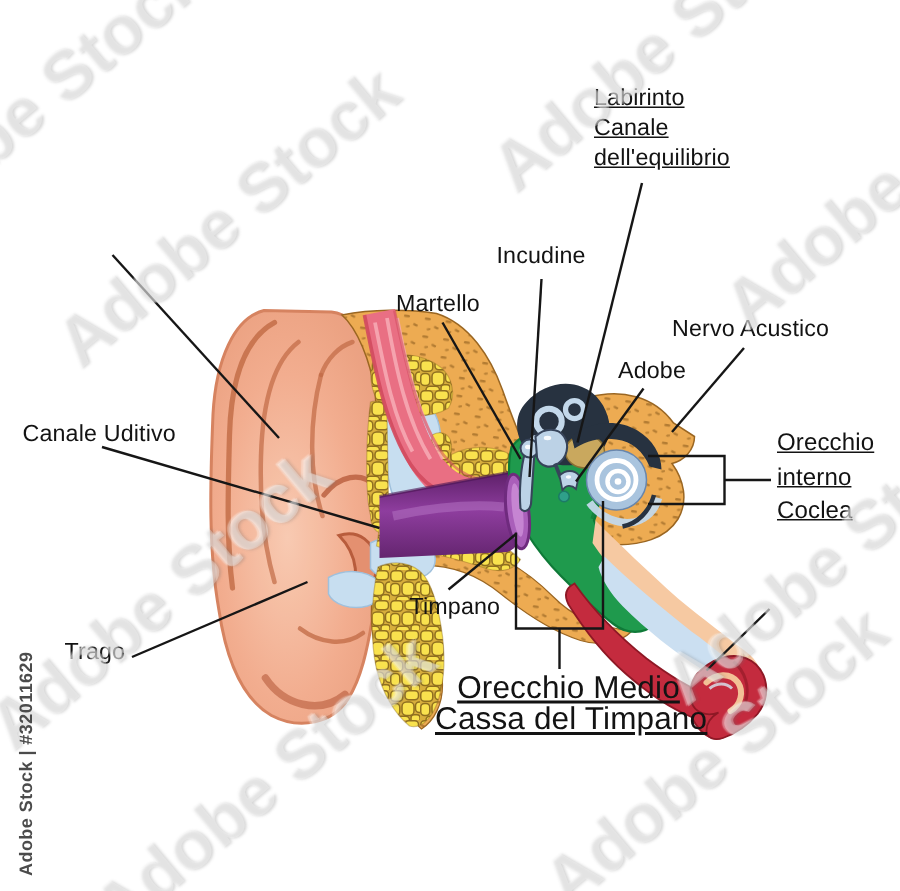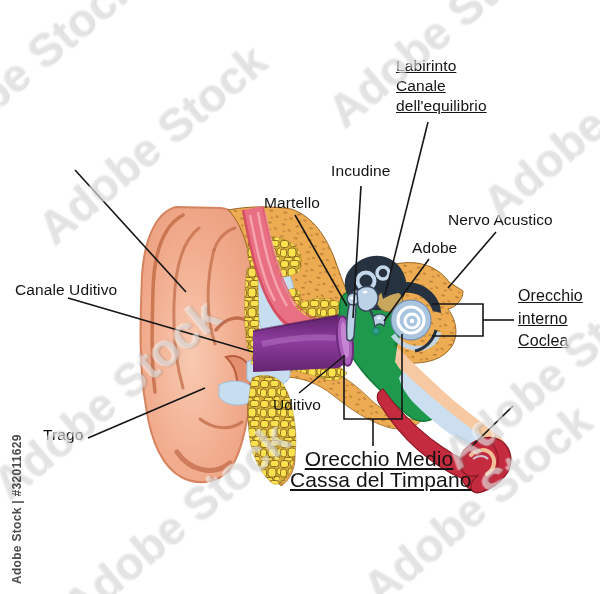--- a/index.html
+++ b/index.html
@@ -204,21 +204,21 @@
     <div>Canale</div>
     <div>dell'equilibrio</div>
   </div>
   <div class="lbl" style="left:412px;top:238px">Adobe</div>
   <div class="lbl" style="left:448px;top:210px">Nervo Acustico</div>
   <div class="lbl lbl-block lbl-right" style="left:518px;top:285px">
     <div>Orecchio</div>
     <div>interno</div>
     <div>Coclea</div>
   </div>
-  <div class="lbl" style="left:273px;top:395px">Uditivo</div>
+  <div class="lbl" style="left:273px;top:395px">Timpano</div>
   <div class="lbl lbl-block lbl-bottom" style="left:290px;top:448px;width:178px">
     <div>Orecchio Medio</div>
     <div>Cassa del Timpano</div>
   </div>
 
   <div class="wm" style="left:-120px;top:42px">Adobe Stock</div>
   <div class="wm" style="left:10px;top:117px">Adobe Stock</div>
   <div class="wm" style="left:300px;top:0px">Adobe Stock</div>
   <div class="wm" style="left:455px;top:92px">Adobe Stock</div>
   <div class="wm" style="left:-35px;top:372px">Adobe Stock</div>

